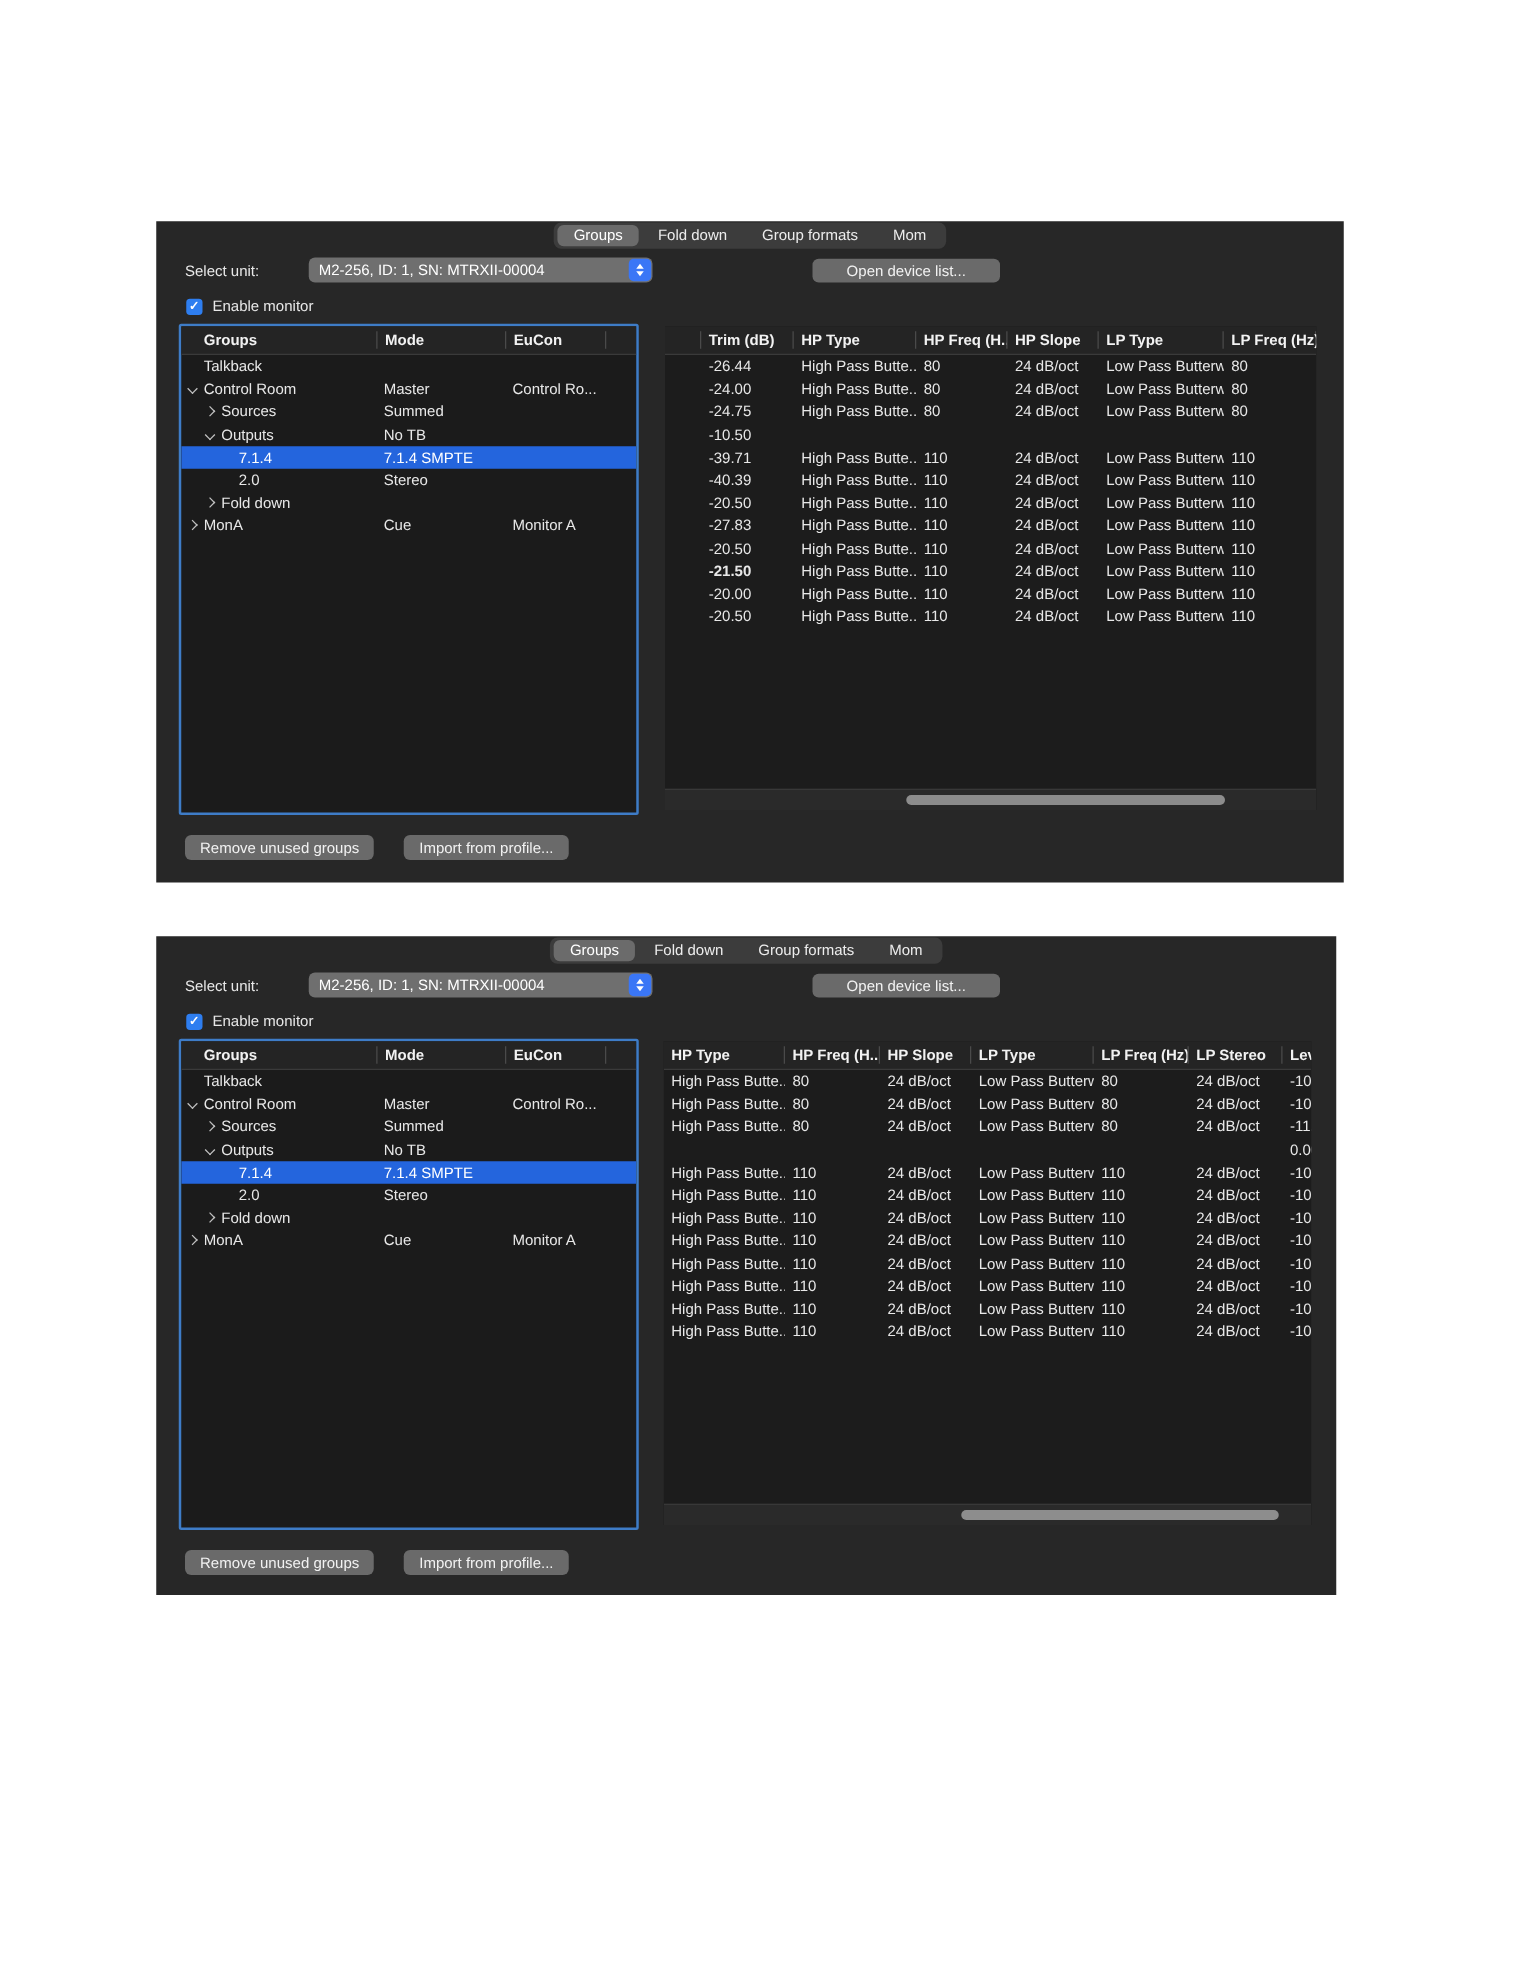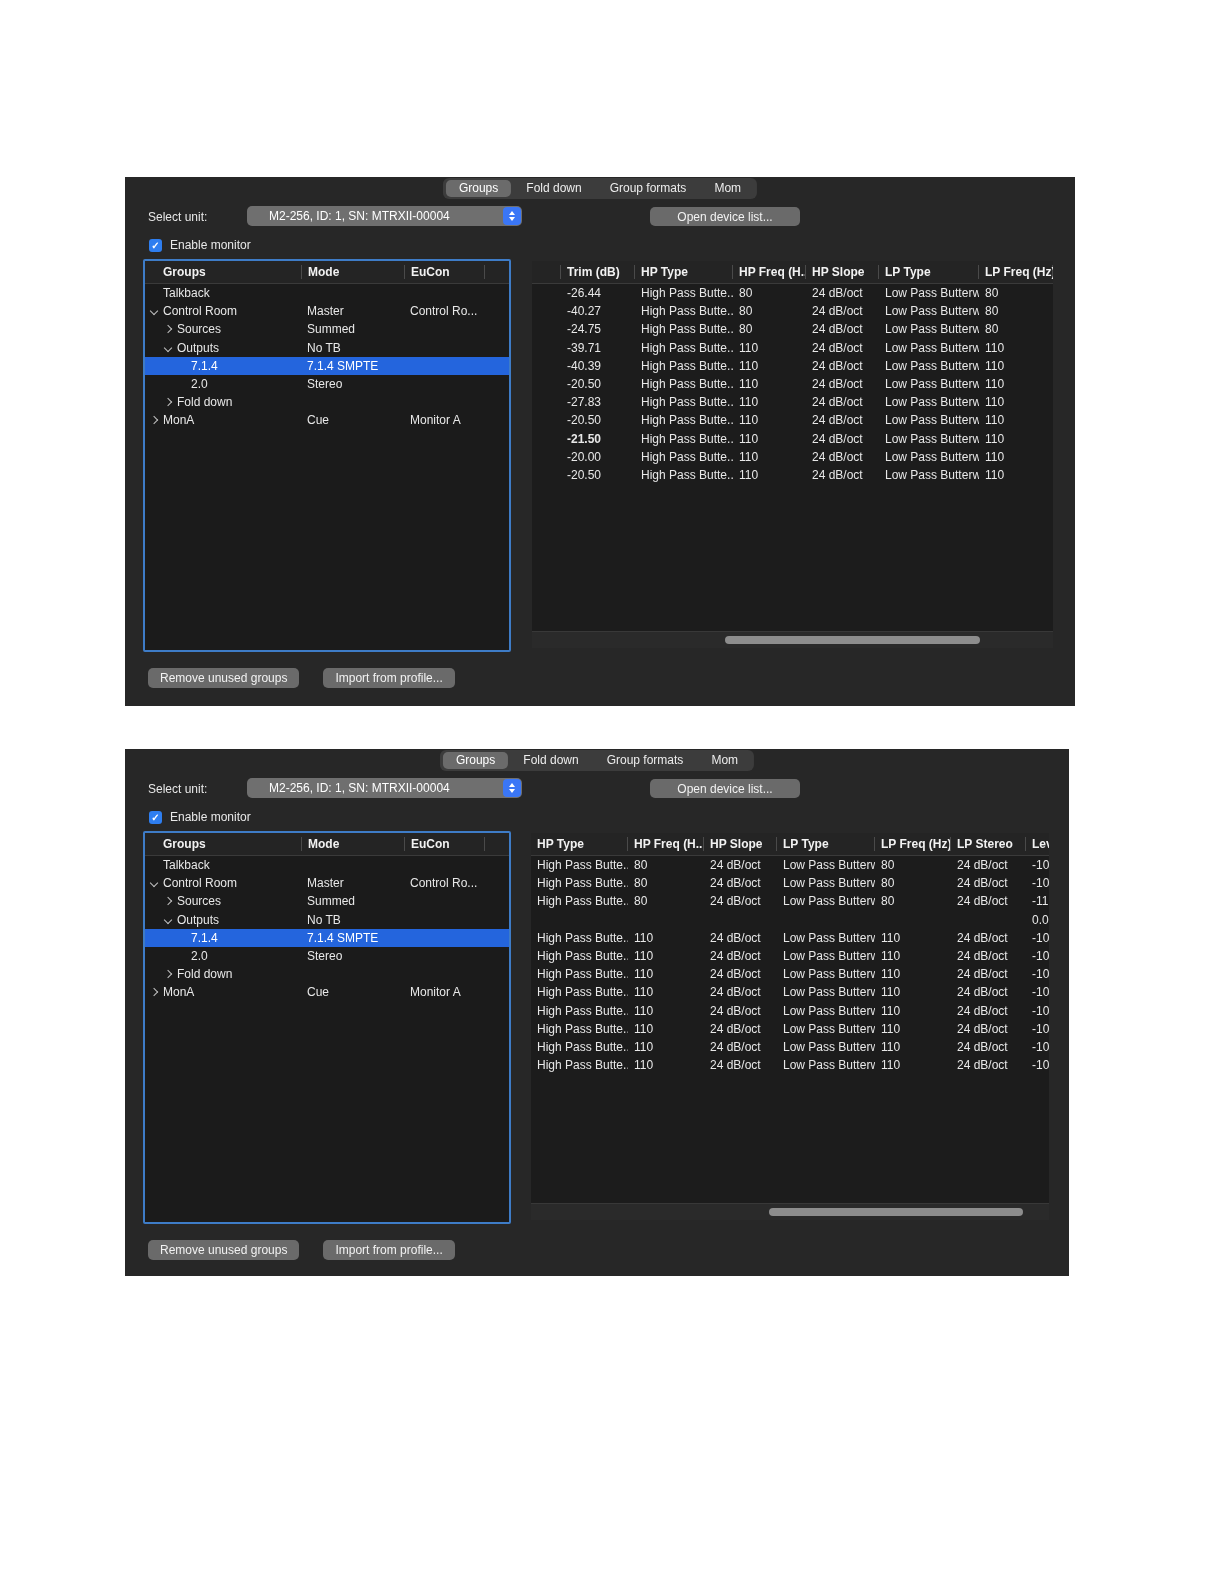--- a/index.html
+++ b/index.html
@@ -22,21 +22,21 @@
   }
   .tab{padding:0 13px;height:17px;line-height:17px;border-radius:5px;margin:0 1px;color:#ededed;}
   .tab.selected{background:#6b6b6b;color:#ffffff;}
 
   
   .lbl-select{position:absolute;left:23px;top:33px;}
   .dropdown{
     position:absolute;left:122px;top:29px;width:275px;height:20px;
     background:#6f6f6f;border-radius:5px;display:flex;align-items:center;color:#fff;
   }
-  .dropdown .txt{padding-left:22px;flex:1;white-space:nowrap;overflow:hidden;}
+  .dropdown .txt{padding-left:8px;flex:1;white-space:nowrap;overflow:hidden;}
   .stepper{
     width:18px;height:18px;margin-right:1px;background:var(--accent,#3a76f6);border-radius:4px;
     display:flex;flex-direction:column;align-items:center;justify-content:center;gap:2px;flex-shrink:0;
   }
   .tri-up{width:0;height:0;border-left:3px solid transparent;border-right:3px solid transparent;border-bottom:4px solid #fff;}
   .tri-down{width:0;height:0;border-left:3px solid transparent;border-right:3px solid transparent;border-top:4px solid #fff;}
 
   .btn{background:#6a6a6a;border-radius:5px;color:#f2f2f2;display:flex;align-items:center;justify-content:center;white-space:nowrap;}
   .open-device{position:absolute;left:525px;top:30px;width:150px;height:19px;}
 
@@ -179,35 +179,44 @@
           <span class="rcell" style="width: 29px;"></span>
           <span class="rcell" style="width: 74px;">-26.44</span>
           <span class="rcell" style="width: 98px;">High Pass Butte...</span>
           <span class="rcell" style="width: 73px;">80</span>
           <span class="rcell" style="width: 73px;">24 dB/oct</span>
           <span class="rcell" style="width: 100px;">Low Pass Butterw.</span>
           <span class="rcell last" style="width: 74px;">80</span>
         </div>
         <div class="rrow">
           <span class="rcell" style="width: 29px;"></span>
-          <span class="rcell" style="width: 74px;">-40.27</span>
+          <span class="rcell" style="width: 74px;">-24.00</span>
           <span class="rcell" style="width: 98px;">High Pass Butte...</span>
           <span class="rcell" style="width: 73px;">80</span>
           <span class="rcell" style="width: 73px;">24 dB/oct</span>
           <span class="rcell" style="width: 100px;">Low Pass Butterw.</span>
           <span class="rcell last" style="width: 74px;">80</span>
         </div>
         <div class="rrow">
           <span class="rcell" style="width: 29px;"></span>
           <span class="rcell" style="width: 74px;">-24.75</span>
           <span class="rcell" style="width: 98px;">High Pass Butte...</span>
           <span class="rcell" style="width: 73px;">80</span>
           <span class="rcell" style="width: 73px;">24 dB/oct</span>
           <span class="rcell" style="width: 100px;">Low Pass Butterw.</span>
           <span class="rcell last" style="width: 74px;">80</span>
+        </div>
+        <div class="rrow">
+          <span class="rcell" style="width: 29px;"></span>
+          <span class="rcell" style="width: 74px;">-10.50</span>
+          <span class="rcell" style="width: 98px;"></span>
+          <span class="rcell" style="width: 73px;"></span>
+          <span class="rcell" style="width: 73px;"></span>
+          <span class="rcell" style="width: 100px;"></span>
+          <span class="rcell last" style="width: 74px;"></span>
         </div>
         <div class="rrow">
           <span class="rcell" style="width: 29px;"></span>
           <span class="rcell" style="width: 74px;">-39.71</span>
           <span class="rcell" style="width: 98px;">High Pass Butte...</span>
           <span class="rcell" style="width: 73px;">110</span>
           <span class="rcell" style="width: 73px;">24 dB/oct</span>
           <span class="rcell" style="width: 100px;">Low Pass Butterw.</span>
           <span class="rcell last" style="width: 74px;">110</span>
         </div>

